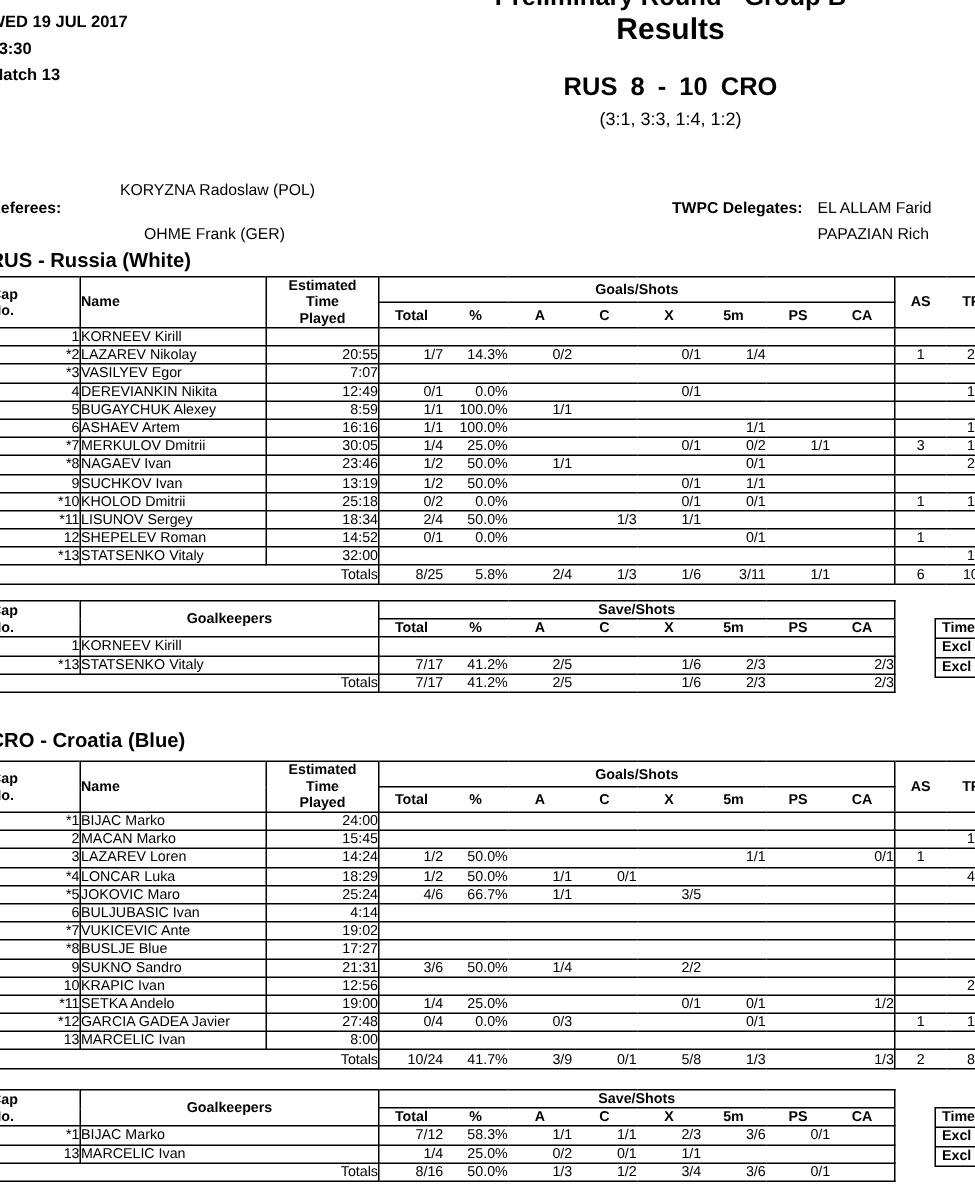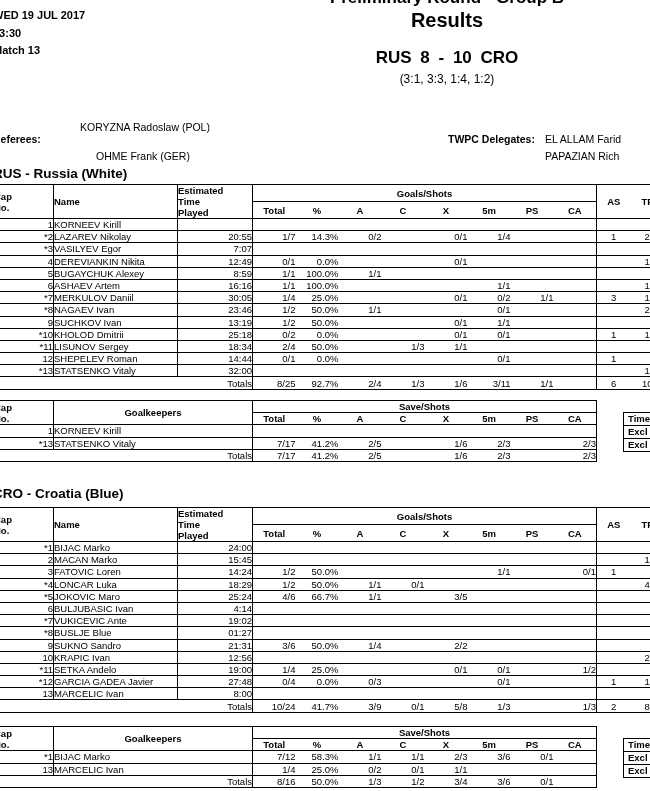--- a/index.html
+++ b/index.html
@@ -20,21 +20,21 @@
   .grid th,.grid td{font-size:9.5px;line-height:11px;height:11.2px;padding:0;margin:0;
                     white-space:nowrap;overflow:hidden;font-weight:normal;}
   .grid thead th{font-weight:bold;border-bottom:1px solid #000;}
   .grid tbody td{border-bottom:1px solid #000;}
   .vr{border-right:1px solid #000;}
   .hgroup{height:12px;text-align:center;}
   .hsub{height:21px;text-align:center;}
   .hsub2{height:11px;}
   .hcap{text-align:left;padding-left:6px;line-height:10px;}
   .hname{text-align:left;padding-left:5px;}
-  .htime{text-align:left;padding-right:3px;line-height:11px;}
+  .htime{text-align:center;padding-right:3px;line-height:11px;}
   .hstat{text-align:center;}
   .capv{text-align:right;padding-right:13px;}
   .namev{text-align:left;padding-left:5px;}
   .timev{text-align:right;padding-right:9px;}
   .num{text-align:right;padding-right:7px;}
   .ctr{text-align:center;}
   .totlbl{text-align:right;padding-right:26px;}
   .totlbl2{text-align:right;padding-right:24px;}
   .sidebox{position:absolute;left:630px;width:64px;border:1px solid #000;background:#fff;}
   .sidebox div{height:11px;line-height:10px;padding:1px 0 0 4px;font-size:9.5px;font-weight:bold;
@@ -211,21 +211,21 @@
             <td class="num"></td>
             <td class="num"></td>
             <td class="num">1/1</td>
             <td class="num"></td>
             <td class="num vr"></td>
             <td class="ctr"></td>
             <td class="ctr">1</td>
           </tr>
           <tr>
             <td class="capv vr">*7</td>
-            <td class="namev vr">MERKULOV Daniil</td>
+            <td class="namev vr">MERKULOV Dmitrii</td>
             <td class="timev vr">30:05</td>
             <td class="num">1/4</td>
             <td class="num">25.0%</td>
             <td class="num"></td>
             <td class="num"></td>
             <td class="num">0/1</td>
             <td class="num">0/2</td>
             <td class="num">1/1</td>
             <td class="num vr"></td>
             <td class="ctr">3</td>
@@ -287,21 +287,21 @@
             <td class="num">1/1</td>
             <td class="num"></td>
             <td class="num"></td>
             <td class="num vr"></td>
             <td class="ctr"></td>
             <td class="ctr"></td>
           </tr>
           <tr>
             <td class="capv vr">12</td>
             <td class="namev vr">SHEPELEV Roman</td>
-            <td class="timev vr">14:44</td>
+            <td class="timev vr">14:52</td>
             <td class="num">0/1</td>
             <td class="num">0.0%</td>
             <td class="num"></td>
             <td class="num"></td>
             <td class="num"></td>
             <td class="num">0/1</td>
             <td class="num"></td>
             <td class="num vr"></td>
             <td class="ctr">1</td>
             <td class="ctr"></td>
@@ -317,21 +317,21 @@
             <td class="num"></td>
             <td class="num"></td>
             <td class="num"></td>
             <td class="num vr"></td>
             <td class="ctr"></td>
             <td class="ctr">1</td>
           </tr>
           <tr>
             <td class="totlbl vr" colspan="3">Totals</td>
             <td class="num">8/25</td>
-            <td class="num">92.7%</td>
+            <td class="num">5.8%</td>
             <td class="num">2/4</td>
             <td class="num">1/3</td>
             <td class="num">1/6</td>
             <td class="num">3/11</td>
             <td class="num">1/1</td>
             <td class="num vr"></td>
             <td class="ctr">6</td>
             <td class="ctr">10</td>
           </tr>
         </tbody>
@@ -476,21 +476,21 @@
             <td class="num"></td>
             <td class="num"></td>
             <td class="num"></td>
             <td class="num"></td>
             <td class="num vr"></td>
             <td class="ctr"></td>
             <td class="ctr">1</td>
           </tr>
           <tr>
             <td class="capv vr">3</td>
-            <td class="namev vr">FATOVIC Loren</td>
+            <td class="namev vr">LAZAREV Loren</td>
             <td class="timev vr">14:24</td>
             <td class="num">1/2</td>
             <td class="num">50.0%</td>
             <td class="num"></td>
             <td class="num"></td>
             <td class="num"></td>
             <td class="num">1/1</td>
             <td class="num"></td>
             <td class="num vr">0/1</td>
             <td class="ctr">1</td>
@@ -552,21 +552,21 @@
             <td class="num"></td>
             <td class="num"></td>
             <td class="num"></td>
             <td class="num vr"></td>
             <td class="ctr"></td>
             <td class="ctr"></td>
           </tr>
           <tr>
             <td class="capv vr">*8</td>
             <td class="namev vr">BUSLJE Blue</td>
-            <td class="timev vr">01:27</td>
+            <td class="timev vr">17:27</td>
             <td class="num"></td>
             <td class="num"></td>
             <td class="num"></td>
             <td class="num"></td>
             <td class="num"></td>
             <td class="num"></td>
             <td class="num"></td>
             <td class="num vr"></td>
             <td class="ctr"></td>
             <td class="ctr"></td>

